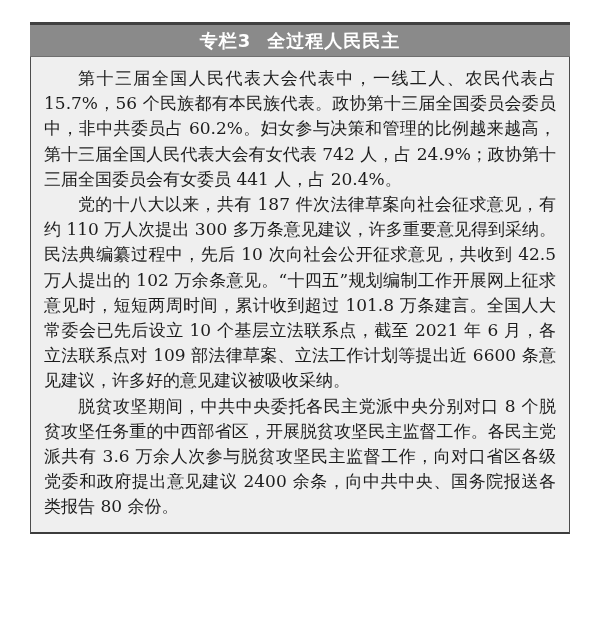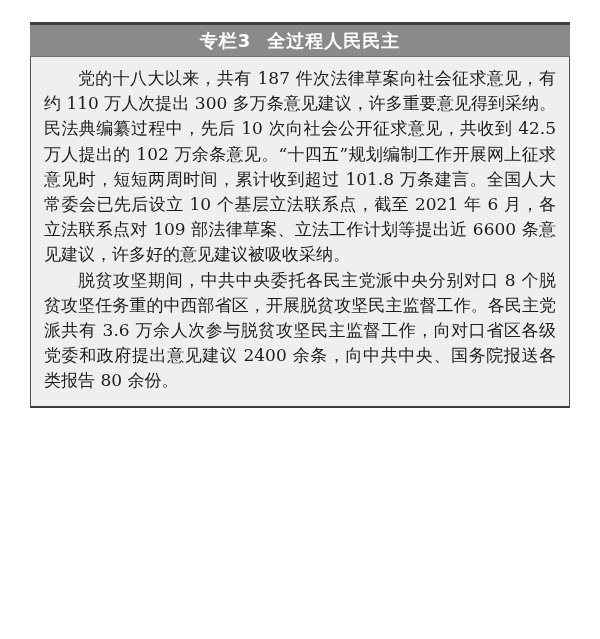--- a/index.html
+++ b/index.html
@@ -61,17 +61,18 @@
 </head>
 <body>
 
 <div class="page">
   <div class="box">
     <div class="box-header">
       <span>专栏3</span>
       <span class="box-title-name">全过程人民民主</span>
     </div>
     <div class="box-body">
+      <p>第十三届全国人民代表大会代表中，一线工人、农民代表占 15.7%，56 个民族都有本民族代表。政协第十三届全国委员会委员中，非中共委员占 60.2%。妇女参与决策和管理的比例越来越高，第十三届全国人民代表大会有女代表 742 人，占 24.9%；政协第十三届全国委员会有女委员 441 人，占 20.4%。</p>
       <p>党的十八大以来，共有 187 件次法律草案向社会征求意见，有约 110 万人次提出 300 多万条意见建议，许多重要意见得到采纳。民法典编纂过程中，先后 10 次向社会公开征求意见，共收到 42.5 万人提出的 102 万余条意见。“十四五”规划编制工作开展网上征求意见时，短短两周时间，累计收到超过 101.8 万条建言。全国人大常委会已先后设立 10 个基层立法联系点，截至 2021 年 6 月，各立法联系点对 109 部法律草案、立法工作计划等提出近 6600 条意见建议，许多好的意见建议被吸收采纳。</p>
       <p>脱贫攻坚期间，中共中央委托各民主党派中央分别对口 8 个脱贫攻坚任务重的中西部省区，开展脱贫攻坚民主监督工作。各民主党派共有 3.6 万余人次参与脱贫攻坚民主监督工作，向对口省区各级党委和政府提出意见建议 2400 余条，向中共中央、国务院报送各类报告 80 余份。</p>
     </div>
   </div>
 </div>
 
 </body></html>

